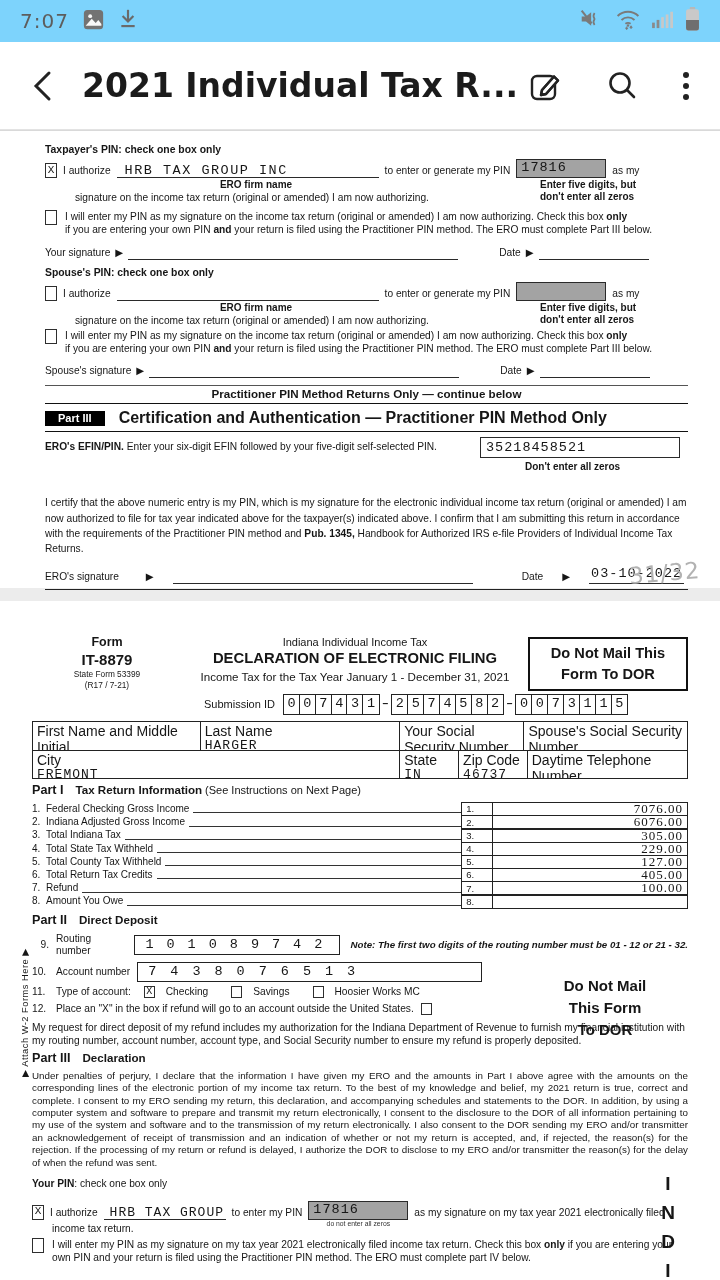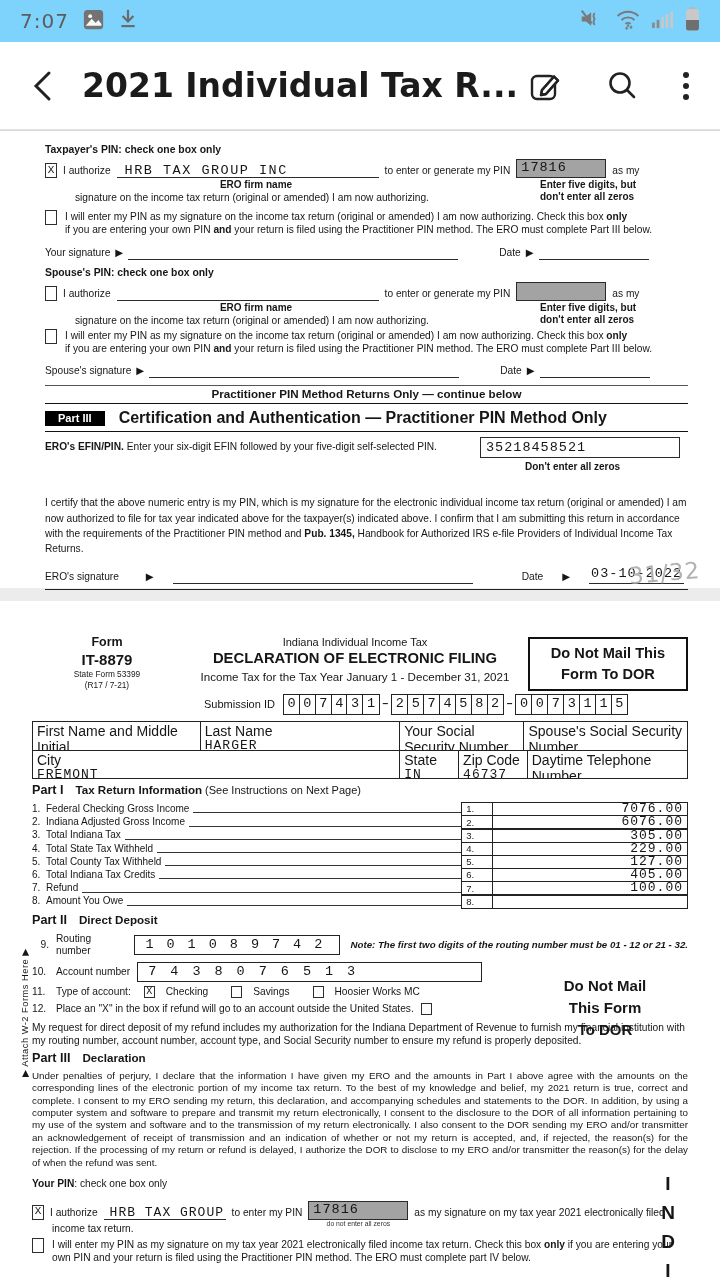--- a/index.html
+++ b/index.html
@@ -99,21 +99,21 @@
   .pheadc .ti{font-weight:700;font-size:11.6px}
   .pheadc .su{font-size:11px}
   .p1rows{margin-top:3px}
   .p1row{display:flex;align-items:flex-end;height:14.4px}
   .p1row+.p1row{margin-top:-1.2px}
   .p1lab{font-size:10px;white-space:nowrap;padding-bottom:1px}
   .p1num{display:inline-block;width:14px}
   .lead{flex:1;border-bottom:1.1px solid #333;margin:0 0 3px 4px}
   .ncell{width:32px;border:1.2px solid #222;height:14.4px;font-size:9.5px;display:flex;align-items:center;padding-left:4px;flex:none}
   .vcell{width:196px;border:1.2px solid #222;height:14.4px;margin-left:-1.2px;display:flex;align-items:center;justify-content:flex-end;
-         padding-right:4px;font-family:Liberation Mono, monospace;font-size:13px;letter-spacing:1px;flex:none}
+         padding-right:4px;font-family:Liberation Serif, serif;font-size:13px;letter-spacing:1px;flex:none}
   .r9,.r10,.r11,.r12{display:flex;align-items:center;gap:7px;margin-top:4px}
   .rnum{width:17px;font-size:10.2px;flex:none}
   .digitbox{border:1.6px solid #222;height:20px;display:flex;align-items:center;padding:0 2px 0 10px;
             font-family:"Liberation Mono",monospace;font-size:13.5px;letter-spacing:13px;background:#fff}
   .digitbox.acct{width:345px;letter-spacing:14px}
   .note9{font-size:9.7px;font-weight:700;font-style:italic;margin-left:4px;white-space:nowrap}
   .optlab{font-size:10.2px;margin:0 16px 0 4px}
   .consent{margin-top:5px;line-height:1.3;width:655px}
   .dnm-stack{position:absolute;left:530px;top:374px;width:150px;text-align:center;font-weight:700;font-size:15px;line-height:22px}
   .decl{margin-top:3px;font-size:9.8px;line-height:12.4px;text-align:justify}
@@ -468,21 +468,21 @@
           <span class="ncell">4.</span>
           <span class="vcell">229.00</span>
         </div>
       <div class="p1row">
           <span class="p1lab"><span class="p1num">5.</span><span>Total County Tax Withheld</span></span>
           <span class="lead"></span>
           <span class="ncell">5.</span>
           <span class="vcell">127.00</span>
         </div>
       <div class="p1row">
-          <span class="p1lab"><span class="p1num">6.</span><span>Total Indiana Tax Credits</span></span>
+          <span class="p1lab"><span class="p1num">6.</span><span>Total Return Tax Credits</span></span>
           <span class="lead"></span>
           <span class="ncell">6.</span>
           <span class="vcell">405.00</span>
         </div>
       <div class="p1row">
           <span class="p1lab"><span class="p1num">7.</span><span>Refund</span></span>
           <span class="lead"></span>
           <span class="ncell">7.</span>
           <span class="vcell">100.00</span>
         </div>

